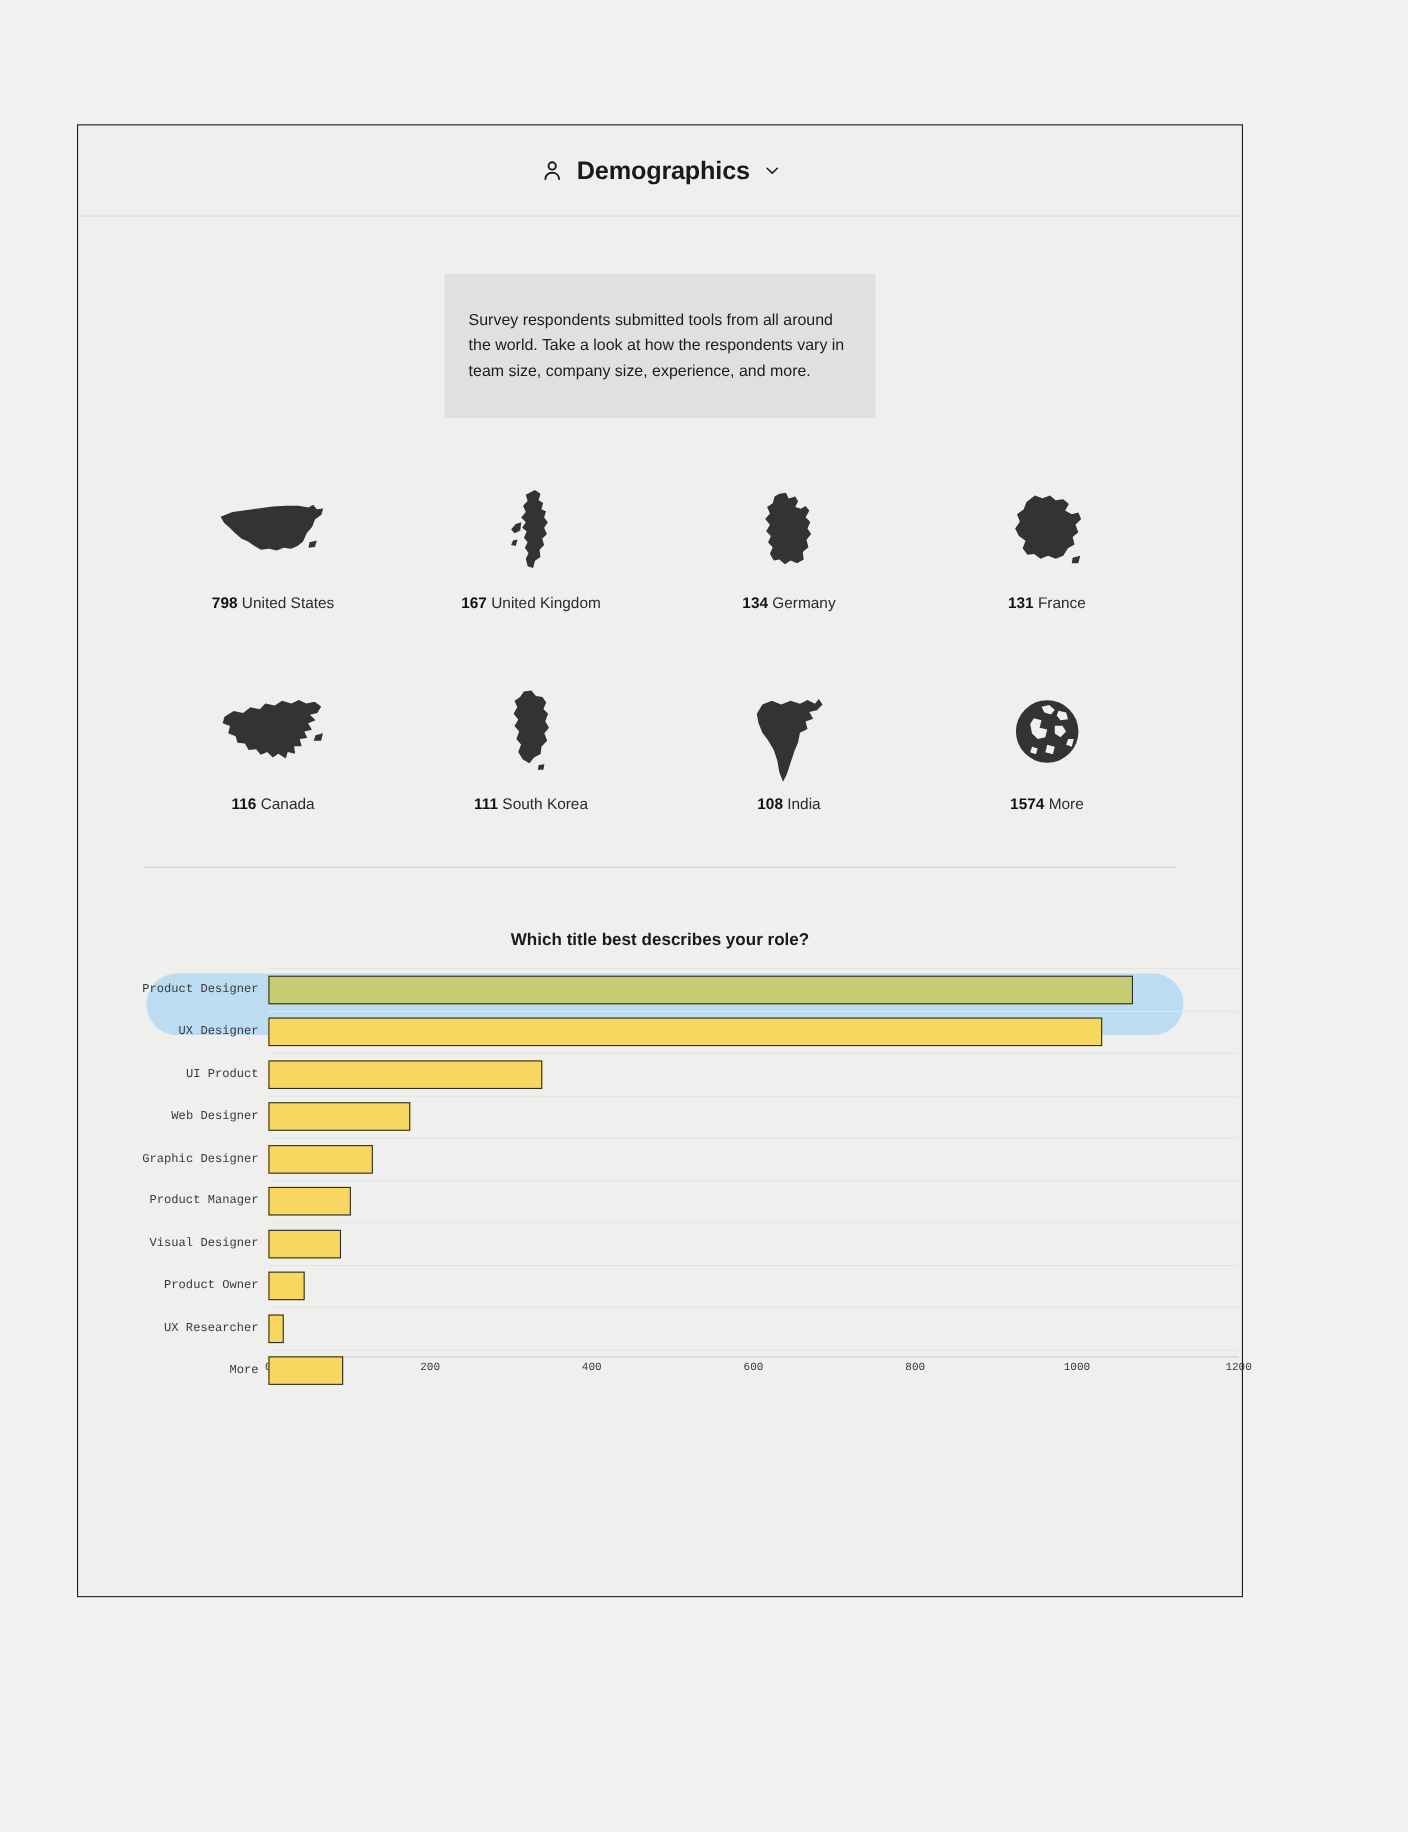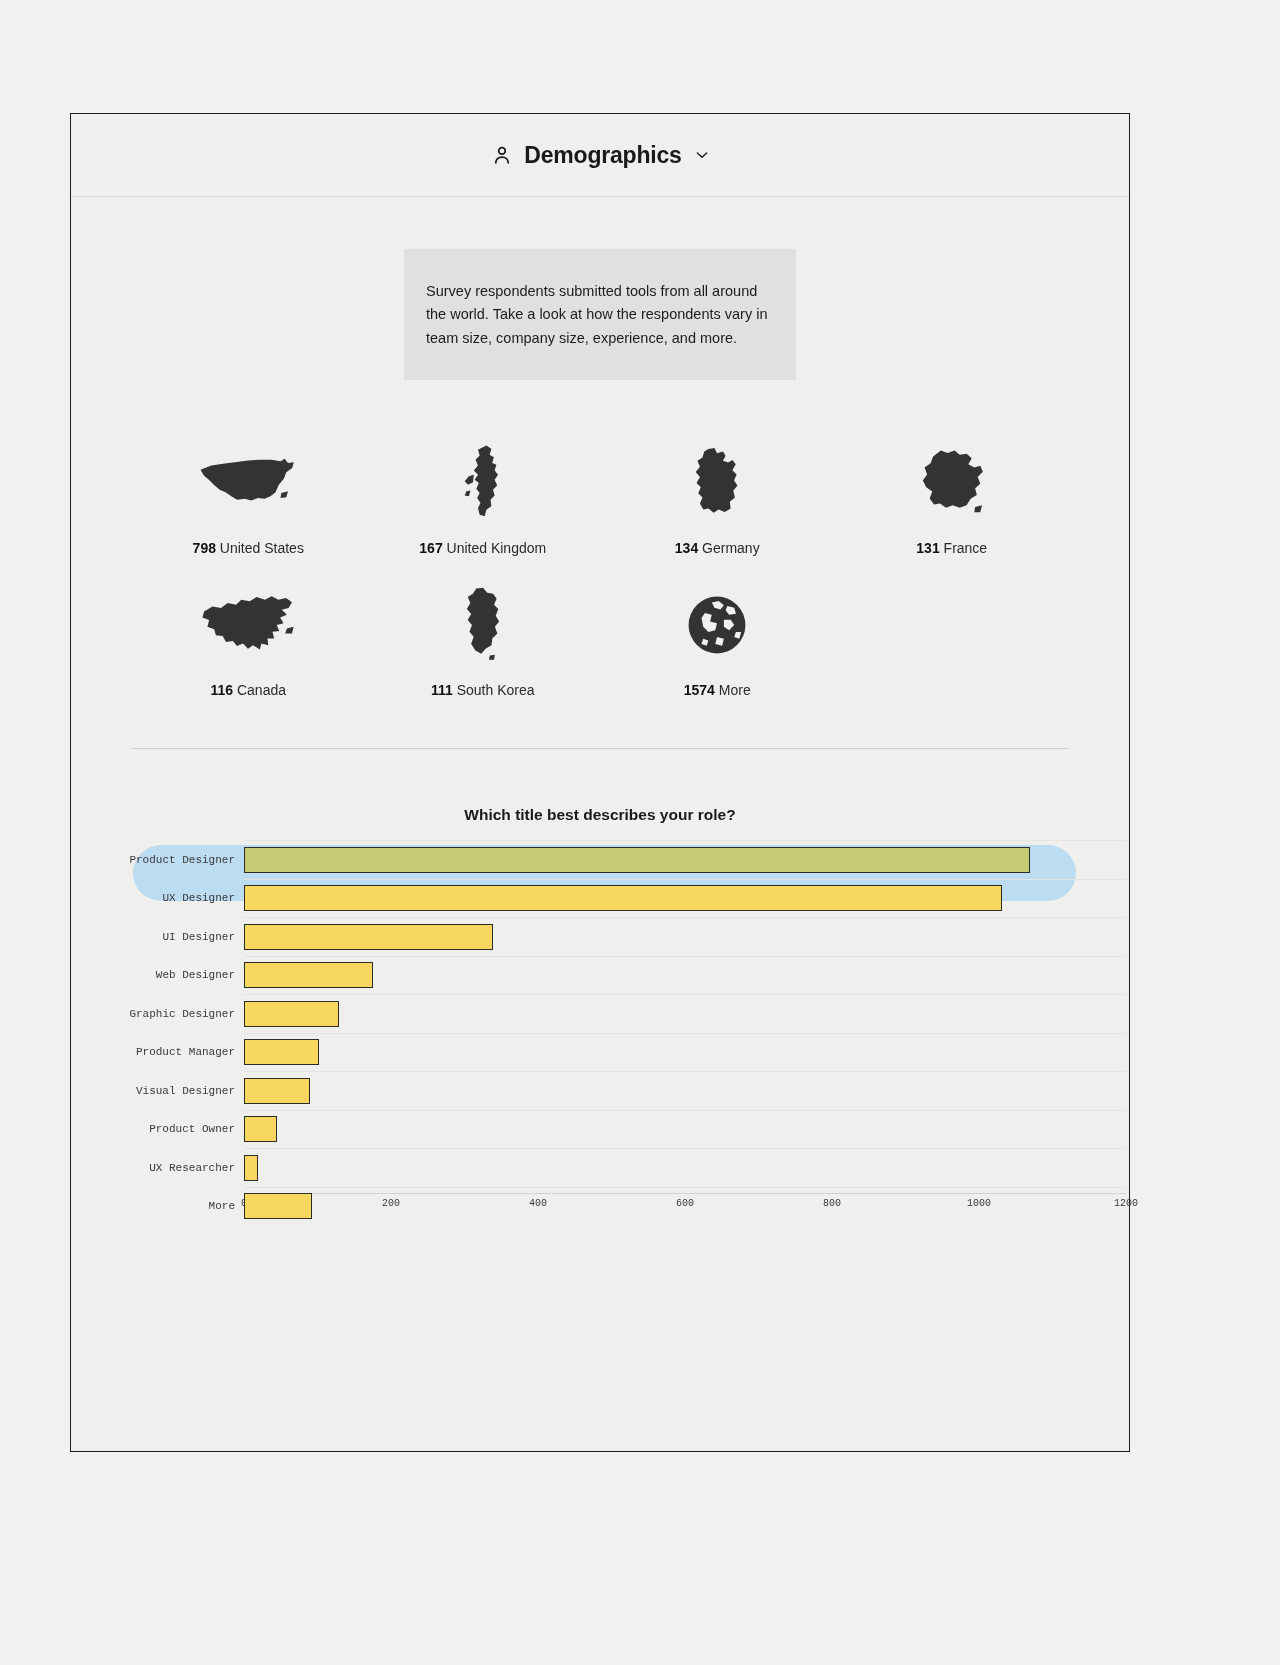--- a/index.html
+++ b/index.html
@@ -37,21 +37,21 @@
   }
   .intro-text{
     font-size:14.5px; line-height:1.62; color:#1c1c1c; margin:0;
     white-space:pre-line;
   }
   
   .countries{
     margin:58px 0 11px 0;
     display:grid;
     grid-template-columns:repeat(4, 1fr);
-    row-gap:24px;
+    row-gap:64px;
     padding:0 60px;
   }
   .country{
     display:flex; flex-direction:column; align-items:center;
     justify-content:flex-end;
   }
   .country-shape{ height:90px; display:flex; align-items:center; justify-content:center; }
   .country-shape svg{ display:block; }
   .country-label{
     margin-top:12px; font-size:14px; color:#2a2a2a; white-space:nowrap;
@@ -214,20 +214,31 @@
         <svg viewBox="0 0 56 92" width="48" height="78">
           <path fill="#333333" d="M20 3 L28 2 L33 8 L40 9 L44 15 L41 22 L46 27 L43 35 L47 42 L42 48 L45 56 L39 62 L38 70 L31 74 L26 80 L19 76 L14 68 L17 60 L12 54 L15 46 L10 40 L14 33 L9 27 L13 20 L10 13 L16 9 Z M36 82 L42 81 L41 87 L35 87 Z"></path>
         </svg>
       </div>
       <div class="country-label">
         <b>111</b>
         <span>South Korea</span>
       </div>
     </div>
 
+    <div class="country lift">
+      <div class="country-shape">
+        <svg viewBox="0 0 84 96" width="72" height="82">
+          <path fill="#333333" d="M14 10 L24 6 L34 10 L44 6 L54 9 L62 5 L70 9 L74 4 L78 10 L72 16 L64 18 L68 25 L60 28 L62 36 L54 40 L52 50 L48 60 L44 72 L40 84 L36 92 L32 82 L30 70 L26 58 L20 48 L14 40 L10 30 L8 20 Z"></path>
+        </svg>
+      </div>
+      <div class="country-label">
+        <b>108</b>
+        <span>India</span>
+      </div>
+    </div>
 
     <div class="country">
       <div class="country-shape">
         <svg viewBox="0 0 72 72" width="62" height="62">
           <circle cx="36" cy="36" r="33" fill="#333333"></circle>
           <path fill="#f0f0ee" d="M30 10 L38 8 L44 13 L40 18 L33 16 Z M48 14 L56 16 L58 23 L50 24 L46 19 Z M22 22 L30 24 L28 32 L36 34 L34 42 L26 44 L20 38 L18 28 Z M44 30 L52 30 L56 36 L50 42 L44 38 Z M36 50 L44 52 L42 60 L34 58 Z M20 52 L26 54 L24 60 L18 58 Z M58 44 L64 44 L62 52 L56 50 Z"></path>
         </svg>
       </div>
       <div class="country-label">
         <b>1574</b>
@@ -254,21 +265,21 @@
           </div>
           <div class="row">
             <div class="gridline"></div>
             <div class="row-label">UX Designer</div>
             <div class="bar-track">
               <div class="bar" style="width: 85.6667%;"></div>
             </div>
           </div>
           <div class="row">
             <div class="gridline"></div>
-            <div class="row-label">UI Designer</div>
+            <div class="row-label">UI Product</div>
             <div class="bar-track">
               <div class="bar" style="width: 28.1667%;"></div>
             </div>
           </div>
           <div class="row">
             <div class="gridline"></div>
             <div class="row-label">Web Designer</div>
             <div class="bar-track">
               <div class="bar" style="width: 14.5833%;"></div>
             </div>

